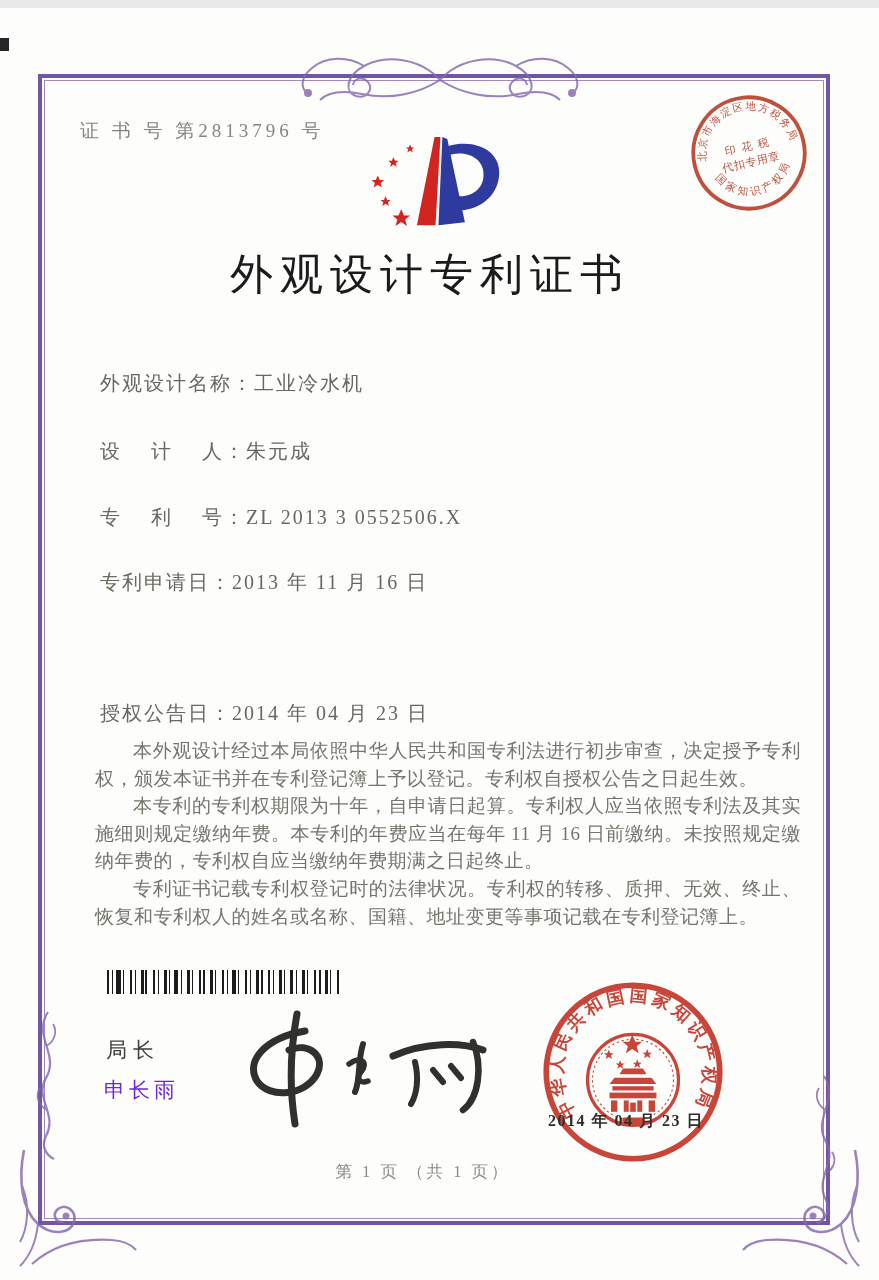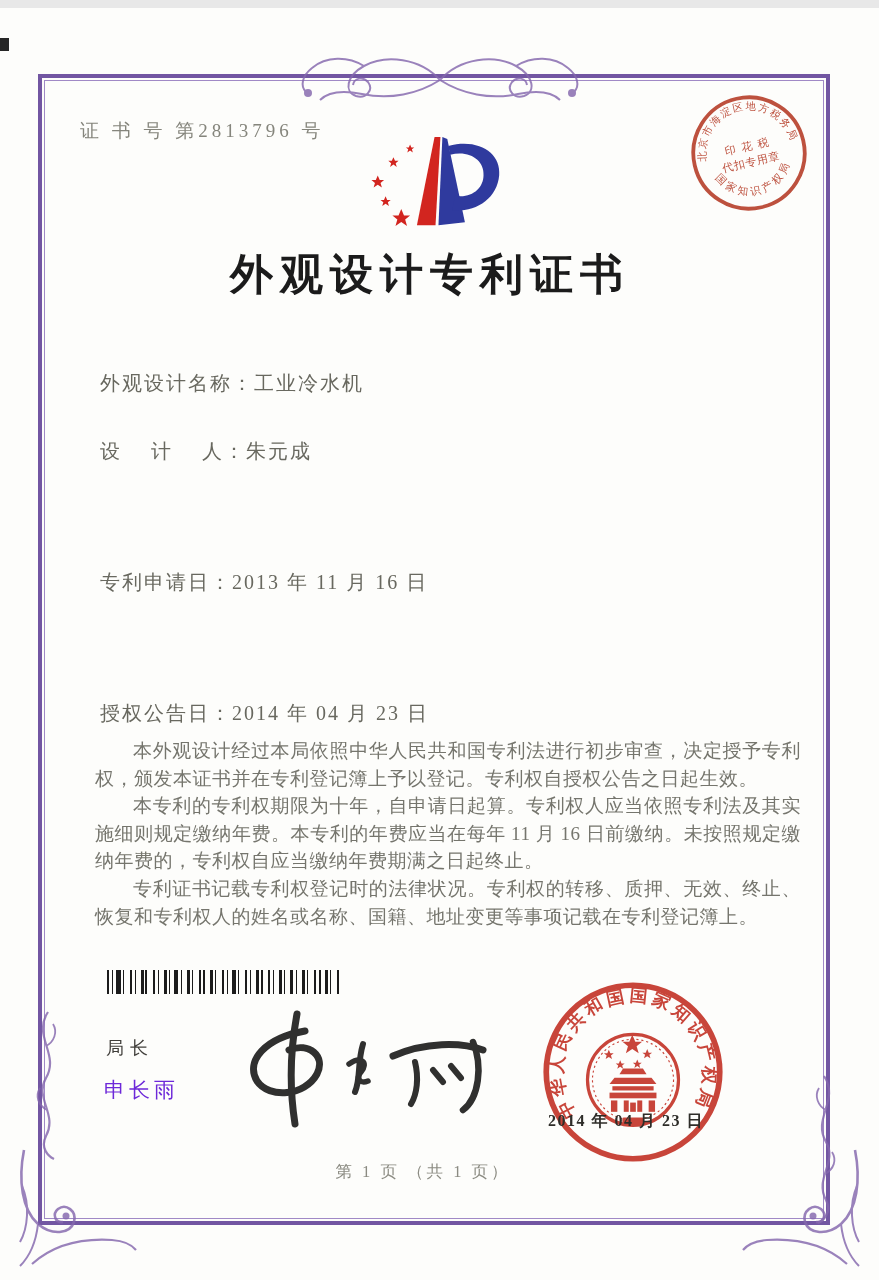--- a/index.html
+++ b/index.html
@@ -20,21 +20,21 @@
   .mirror{transform:scaleX(-1);}
   .artifact{position:absolute;left:0;top:30px;width:9px;height:13px;background:#262626;}
   
   .cert-no{
     position:absolute;left:80px;top:110px;font-size:19px;letter-spacing:4px;
     color:#85857c;
   }
   .logo{position:absolute;left:366px;top:126px;width:142px;height:108px;}
   .title{
     position:absolute;left:0;top:238px;width:860px;text-align:center;
-    font-size:43px;font-weight:700;letter-spacing:7px;color:#1b1b1b;
+    font-size:43px;font-weight:400;letter-spacing:7px;color:#1b1b1b;
   }
   
   .tax-stamp{position:absolute;left:688px;top:84px;width:122px;height:122px;transform:rotate(-13deg);opacity:.92;}
   
   .field{
     position:absolute;left:100px;font-size:20px;letter-spacing:2px;color:#68685f;
     white-space:nowrap;
   }
   .f0{top:362px}.f1{top:430px}.f2{top:496px}.f3{top:561px}.f4{top:626px}.f5{top:692px}
   
@@ -45,21 +45,21 @@
   }
   .body-text p{margin:0;text-indent:2em;}
   
   .barcode{
     position:absolute;left:107px;top:962px;width:232px;height:24px;
     background-image:
       repeating-linear-gradient(90deg,#1c1c1c 0 2px,transparent 2px 5px,#1c1c1c 5px 6px,transparent 6px 11px,#1c1c1c 11px 14px,transparent 14px 16px,#1c1c1c 16px 17px,transparent 17px 23px),
       repeating-linear-gradient(90deg,transparent 0 9px,#1c1c1c 9px 11px,transparent 11px 29px);
   }
   
-  .signer-title{position:absolute;left:106px;top:1028px;font-size:18px;letter-spacing:6px;color:#403e3a;}
+  .signer-title{position:absolute;left:106px;top:1028px;font-size:21px;letter-spacing:6px;color:#403e3a;}
   .signer-name{position:absolute;left:104px;top:1068px;font-size:21px;letter-spacing:4px;color:#6d28d9;}
   .signature{position:absolute;left:205px;top:998px;width:290px;height:122px;}
   
   .office-seal{position:absolute;left:537px;top:968px;width:192px;height:192px;opacity:.93;}
   .seal-date{
     position:absolute;left:548px;top:1103px;width:200px;z-index:3;
     font-size:16px;letter-spacing:1.5px;color:#2e2d29;font-weight:600;
   }
   
   .footer{
@@ -164,20 +164,21 @@
     </text>
     <text font-size="14" letter-spacing="4" fill="#b8432f">
       <textPath href="#tsBot" startOffset="13%">国家知识产权局</textPath>
     </text>
     <text x="80" y="76" text-anchor="middle" font-size="14.5" letter-spacing="2" fill="#b8432f">印 花 税</text>
     <text x="80" y="97" text-anchor="middle" font-size="14.5" letter-spacing="1" fill="#b8432f">代扣专用章</text>
   </svg>
 
   <div class="field f1"><span>设　 计 　人：</span><span>朱元成</span></div>
   <div class="field f0"><span>外观设计名称：</span><span>工业冷水机</span></div>
+  <div class="field f2"><span>专 　利 　号：</span><span>ZL 2013 3 0552506.X</span></div>
   <div class="field f3"><span>专利申请日：</span><span>2013 年 11 月 16 日</span></div>
   <div class="field f5"><span>授权公告日：</span><span>2014 年 04 月 23 日</span></div>
 
   <div class="body-text">
     <p>本外观设计经过本局依照中华人民共和国专利法进行初步审查，决定授予专利权，颁发本证书并在专利登记簿上予以登记。专利权自授权公告之日起生效。</p>
     <p>本专利的专利权期限为十年，自申请日起算。专利权人应当依照专利法及其实施细则规定缴纳年费。本专利的年费应当在每年 11 月 16 日前缴纳。未按照规定缴纳年费的，专利权自应当缴纳年费期满之日起终止。</p>
     <p>专利证书记载专利权登记时的法律状况。专利权的转移、质押、无效、终止、恢复和专利权人的姓名或名称、国籍、地址变更等事项记载在专利登记簿上。</p>
   </div>
 
   <div class="barcode"></div>

